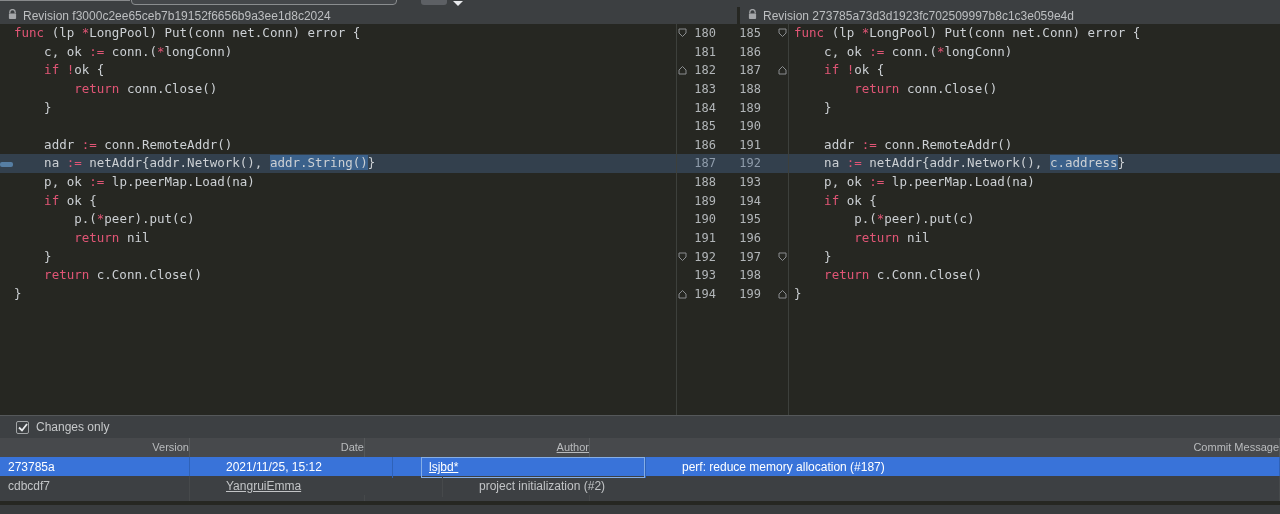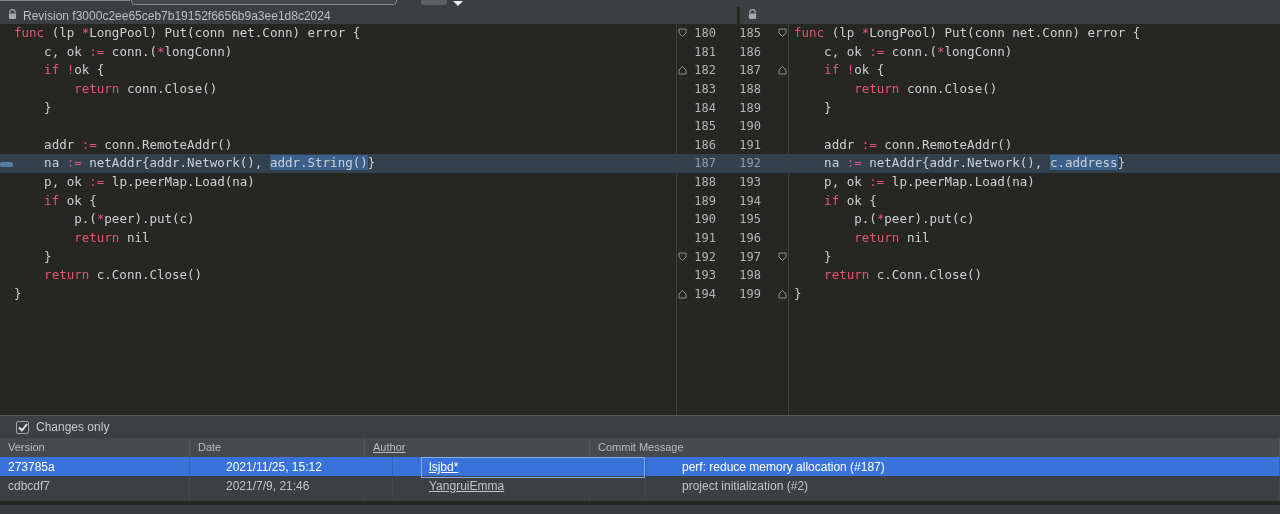--- a/index.html
+++ b/index.html
@@ -48,21 +48,21 @@
   
   .changes-bar { position:absolute; left:0; top:415px; width:1280px; height:23px; background:#3d4043;
                  border-top:1px solid #55585a; display:flex; align-items:center; gap:7px; padding-left:16px;
                  color:#c7c9cb; font-size:12px; }
   .cbx { width:13px; height:13px; border:1px solid #a2a5a7; border-radius:2px; background:#3d4043;
          display:flex; align-items:center; justify-content:center; }
 
   
   .tbl { position:absolute; left:0; top:438px; width:1280px; }
   .tbl-header { display:flex; height:19px; background:#47494c; color:#b9bbbd; font-size:11px; }
-  .tbl-header .cell { padding:3px 8px 0 8px; border-right:1px solid #55585a; height:19px; }
+  .tbl-header .cell { padding:3px 0 0 8px; border-right:1px solid #55585a; height:19px;text-align:right; }
   .trow { display:flex; height:19px; font-size:12px;gap:28px; }
   .trow .cell { padding:3px 0 0 8px; height:21px; white-space:nowrap; overflow:hidden; }
   .trow.selected { background:#3973d9; color:#ffffff; }
   .trow.selected .cell { border-right:1px solid #2f62b8; }
   .trow.normal { background:#3d4043; color:#c2c4c6;justify-content:space-between; }
   .trow.normal .cell { border-right:1px solid #46494b; }
   .cell.c0 { width:190px; } .cell.c1 { width:175px; } .cell.c2 { width:225px;text-decoration:underline; } .cell.c3 { width:690px; flex:1; }
   .cell.focused { box-shadow: inset 0 0 0 1px #85aee6; }
   .tbl-filler { display:flex; height:6px; background:#3d4043; }
   .tbl-filler .cell { border-right:1px solid #46494b; height:6px; }
@@ -89,20 +89,21 @@
     </span>
     <span>Revision f3000c2ee65ceb7b19152f6656b9a3ee1d8c2024</span>
   </div>
   <div class="hdr right">
     <span>
       <svg width="9" height="11" viewBox="0 0 10 12">
           <path d="M2 5 V3.5 a3 3 0 0 1 6 0 V5" fill="none" stroke="#a5a7a9" stroke-width="1.4"></path>
           <rect x="1" y="5" width="8" height="6" rx="1" fill="#a5a7a9"></rect>
         </svg>
     </span>
+    <span>Revision 273785a73d3d1923fc702509997b8c1c3e059e4d</span>
   </div>
 
   <div class="code-area">
     <div class="vline a"></div>
     <div class="vline b"></div>
     <div class="editor left" id="left-editor">
         <div class="code-line"><span class="kw">func</span> (lp <span class="kw">*</span>LongPool) Put(conn net.Conn) error {</div>
         <div class="code-line">    c, ok <span class="kw">:=</span> conn.(<span class="kw">*</span>longConn)</div>
         <div class="code-line">    <span class="kw">if</span> <span class="kw">!</span>ok {</div>
         <div class="code-line">        <span class="kw">return</span> conn.Close()</div>
@@ -260,21 +261,20 @@
       </div>
     <div id="tbl-body">
         <div class="trow selected">
           <div class="cell c0">273785a</div>
           <div class="cell c1">2021/11/25, 15:12</div>
           <div class="cell c2 focused">lsjbd*</div>
           <div class="cell c3">perf: reduce memory allocation (#187)</div>
         </div>
         <div class="trow normal">
           <div class="cell c0">cdbcdf7</div>
-          <div class="cell c1">2021/7/9, 21:46</div>
           <div class="cell c2">YangruiEmma</div>
           <div class="cell c3">project initialization (#2)</div>
         </div>
       </div>
     <div class="tbl-filler">
       <div class="cell c0"></div>
         <div class="cell c1"></div>
         <div class="cell c2"></div>
         <div class="cell c3"></div>
     </div>

